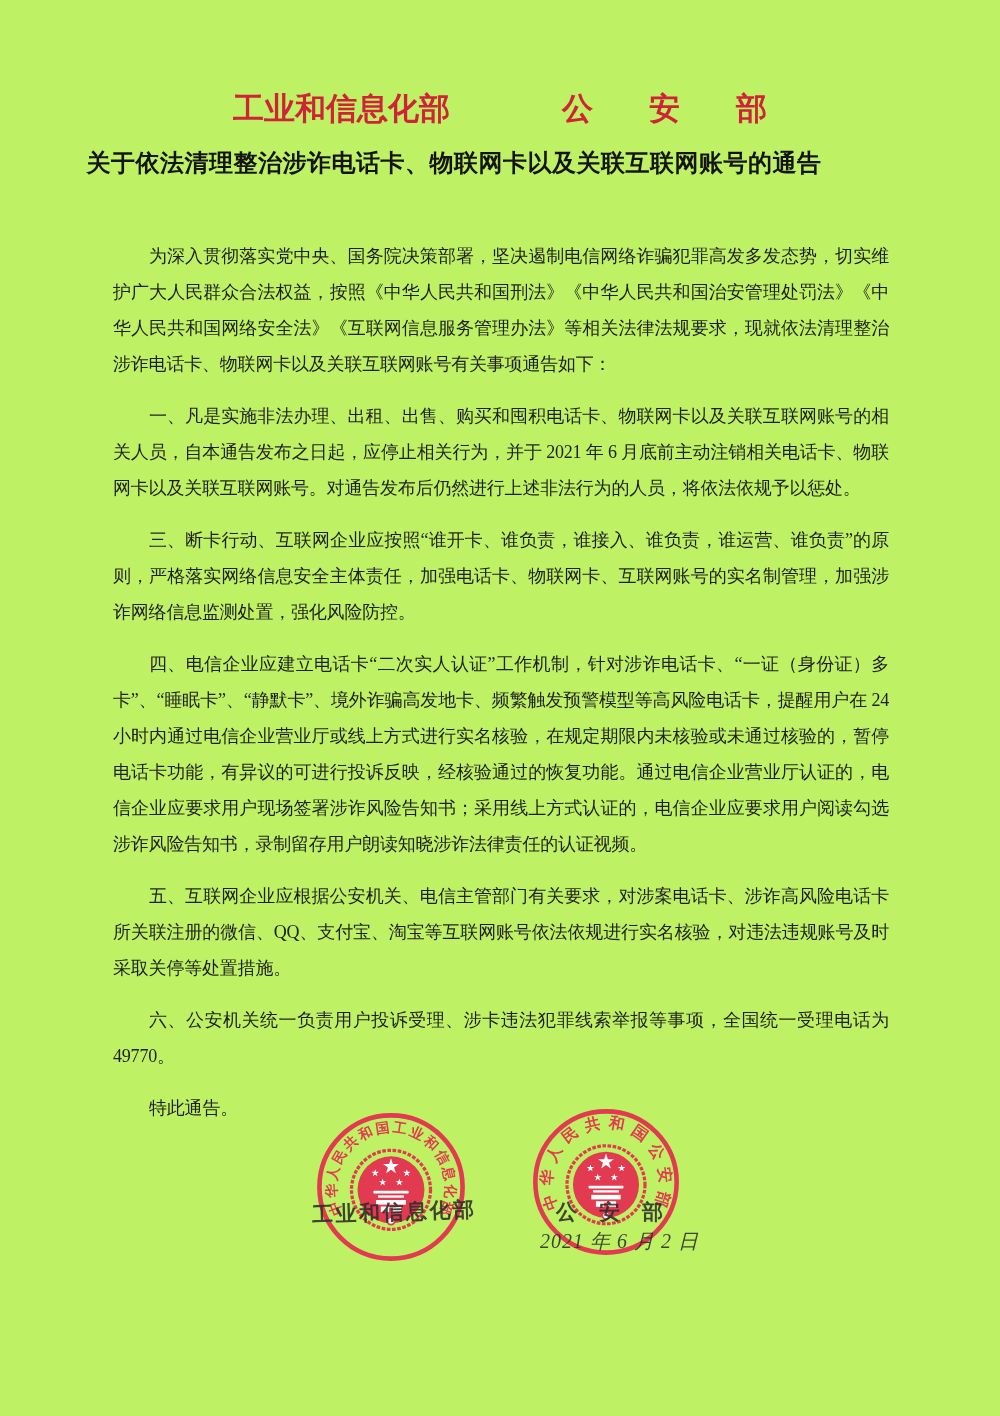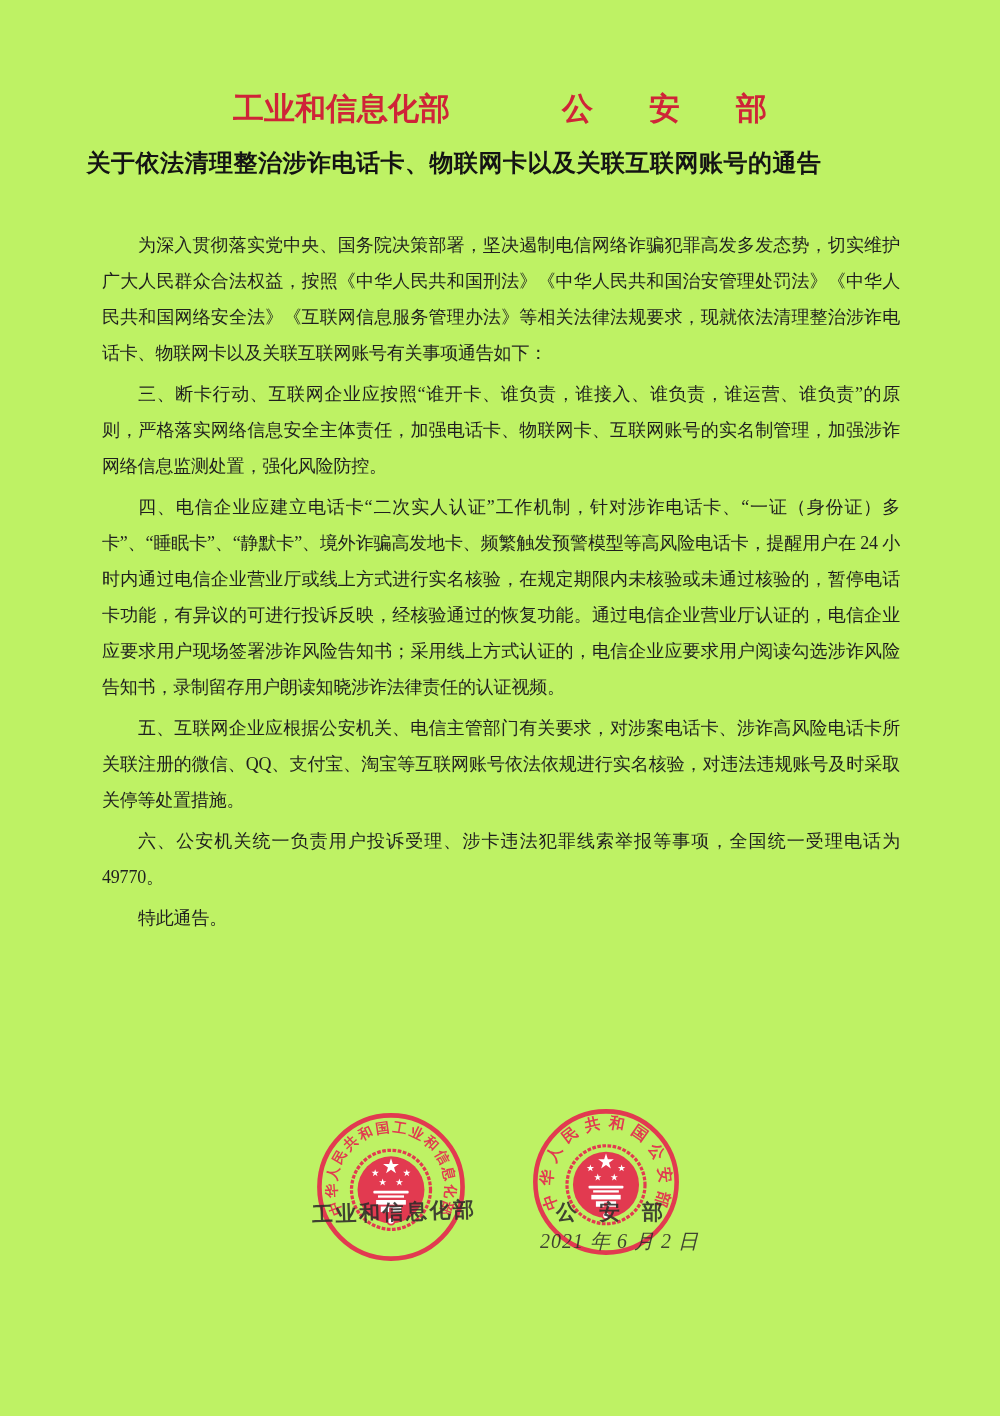--- a/index.html
+++ b/index.html
@@ -27,21 +27,21 @@
     color:#141414;font-weight:700;font-size:24px;line-height:1.3;
     letter-spacing:0.5px;white-space:nowrap;
   }
   
   .body-text{
     position:absolute;top:222px;left:97px;width:808px;
     color:var(--body-text,#1f1f1f);
     font-size:18px;line-height:36px;letter-spacing:-0.2px;
     text-align:justify;
   }
-  .body-text p{margin:5px;text-indent:2em;}
+  .body-text p{margin:16px;text-indent:2em;}
   
   .seal{position:absolute;}
   .seal-miit{left:312px;top:1108px;width:158px;height:158px;}
   .seal-mps{left:528px;top:1104px;width:156px;height:156px;}
   .seal-svg{width:100%;height:100%;display:block;}
   .seal-border{fill:none;stroke:var(--seal-red,#e23a50);stroke-width:5;}
   .ring-text{fill:var(--seal-red,#e23a50);font-weight:700;
     font-family:"Liberation Serif","DejaVu Serif",serif;}
   .ring-text.long{font-size:15px;}
   .ring-text.short{font-size:17px;}
@@ -67,20 +67,21 @@
 
   <div class="red-header">
     <span class="ministry-left">工业和信息化部</span>
     <span class="ministry-right">公安部</span>
   </div>
 
   <div class="doc-title">关于依法清理整治涉诈电话卡、物联网卡以及关联互联网账号的通告</div>
 
   <div class="body-text">
     <p>为深入贯彻落实党中央、国务院决策部署，坚决遏制电信网络诈骗犯罪高发多发态势，切实维护广大人民群众合法权益，按照《中华人民共和国刑法》《中华人民共和国治安管理处罚法》《中华人民共和国网络安全法》《互联网信息服务管理办法》等相关法律法规要求，现就依法清理整治涉诈电话卡、物联网卡以及关联互联网账号有关事项通告如下：</p>
+    <p>一、凡是实施非法办理、出租、出售、购买和囤积电话卡、物联网卡以及关联互联网账号的相关人员，自本通告发布之日起，应停止相关行为，并于 2021 年 6 月底前主动注销相关电话卡、物联网卡以及关联互联网账号。对通告发布后仍然进行上述非法行为的人员，将依法依规予以惩处。</p>
     <p>三、断卡行动、互联网企业应按照“谁开卡、谁负责，谁接入、谁负责，谁运营、谁负责”的原则，严格落实网络信息安全主体责任，加强电话卡、物联网卡、互联网账号的实名制管理，加强涉诈网络信息监测处置，强化风险防控。</p>
     <p>四、电信企业应建立电话卡“二次实人认证”工作机制，针对涉诈电话卡、“一证（身份证）多卡”、“睡眠卡”、“静默卡”、境外诈骗高发地卡、频繁触发预警模型等高风险电话卡，提醒用户在 24 小时内通过电信企业营业厅或线上方式进行实名核验，在规定期限内未核验或未通过核验的，暂停电话卡功能，有异议的可进行投诉反映，经核验通过的恢复功能。通过电信企业营业厅认证的，电信企业应要求用户现场签署涉诈风险告知书；采用线上方式认证的，电信企业应要求用户阅读勾选涉诈风险告知书，录制留存用户朗读知晓涉诈法律责任的认证视频。</p>
     <p>五、互联网企业应根据公安机关、电信主管部门有关要求，对涉案电话卡、涉诈高风险电话卡所关联注册的微信、QQ、支付宝、淘宝等互联网账号依法依规进行实名核验，对违法违规账号及时采取关停等处置措施。</p>
     <p>六、公安机关统一负责用户投诉受理、涉卡违法犯罪线索举报等事项，全国统一受理电话为 49770。</p>
     <p>特此通告。</p>
   </div>
 
   <div class="seal seal-miit">
     <svg class="seal-svg" viewBox="0 0 170 170">
       <defs>

